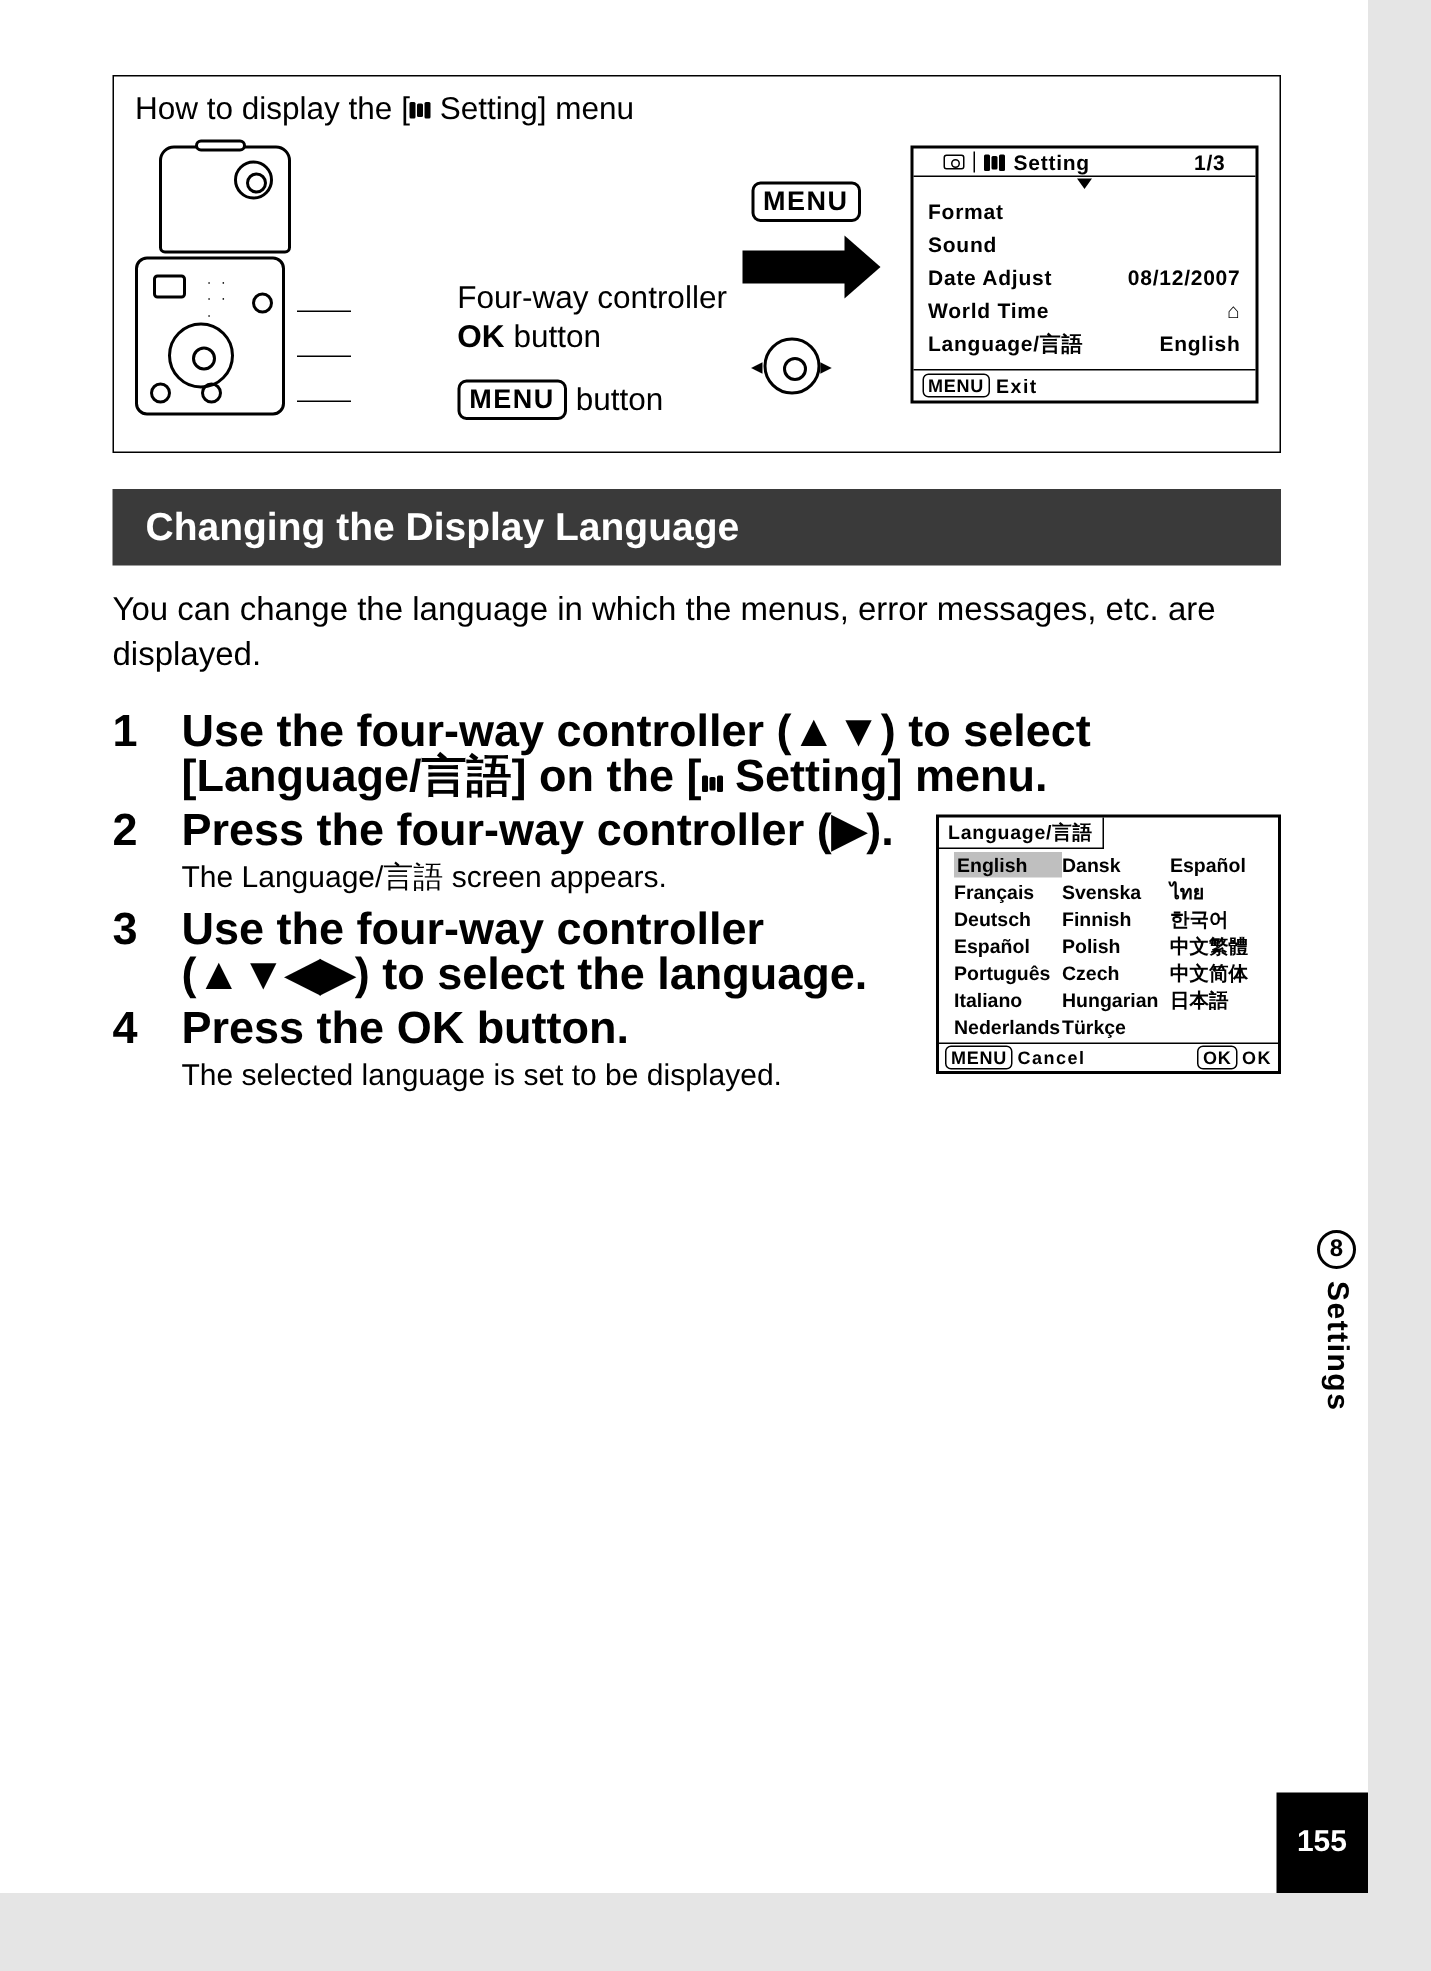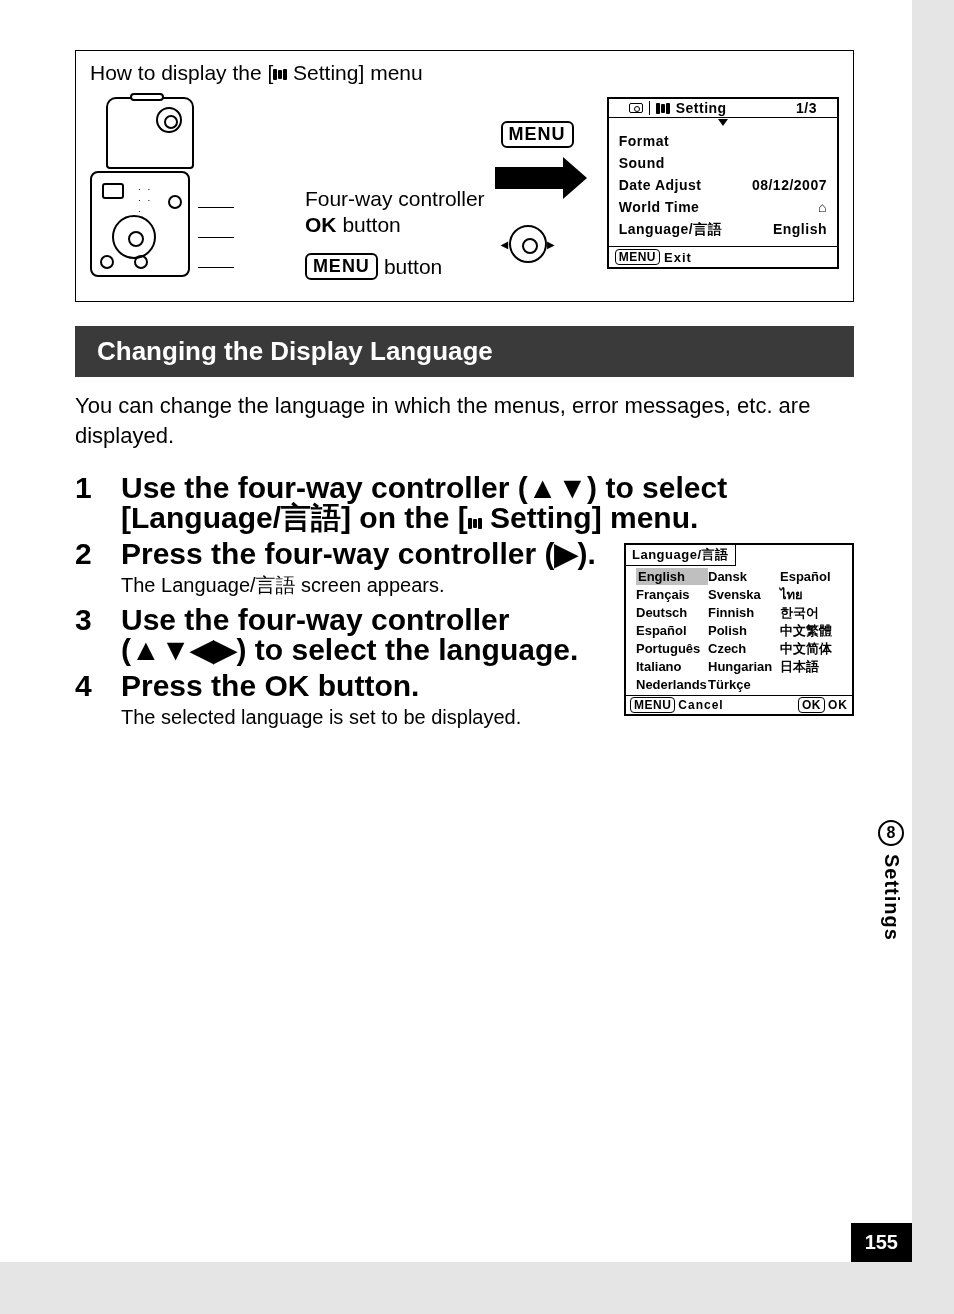--- a/index.html
+++ b/index.html
@@ -229,21 +229,21 @@
     font-weight:bold;font-size:16px;background:#fff;
   }
   .side-label{
     writing-mode:vertical-rl;
     font-weight:bold;font-size:20px;letter-spacing:1px;
   }
   .page-num{
     position:absolute;right:0;bottom:0;
     background:#000;color:#fff;
     font-weight:bold;font-size:20px;
-    padding:8px 14px;
+    padding:22px 14px;
   }
 </style>
 </head>
 <body>
 
 <div class="page">
   <div class="content">
 
     <div class="diagram-box">
       <div class="diag-title">

